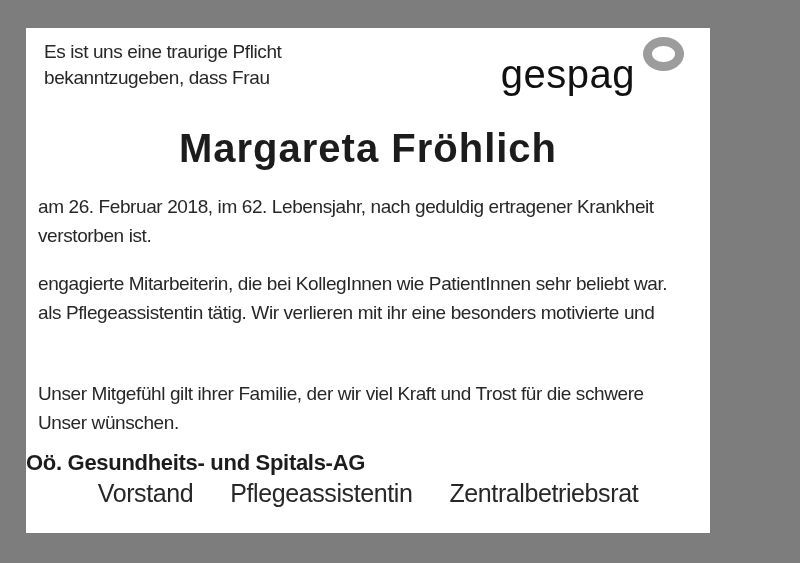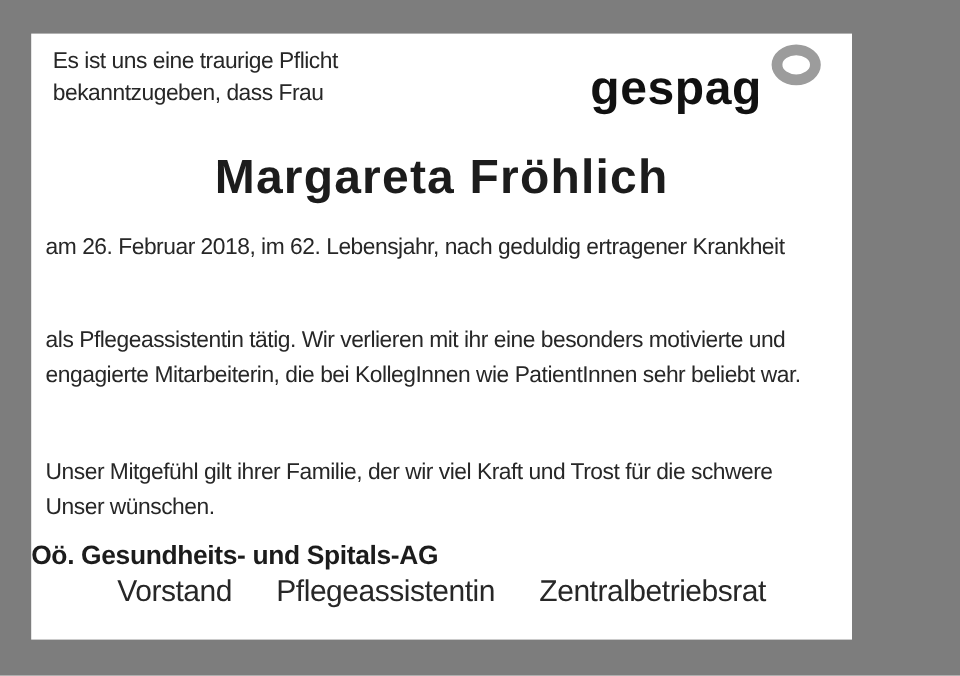--- a/index.html
+++ b/index.html
@@ -35,21 +35,20 @@
     white-space: nowrap;
   }
 
   .logo-text {
     position: absolute;
     top: 26px; right: 75px;
     font-size: 40px;
     line-height: 40px;
     letter-spacing: 0.5px;
     color: var(--color-logo_text);
-    font-weight: bold;
   }
   .ring {
     position: absolute;
     top: 9px; right: 26px;
     width: 41px; height: 34px;
     border: 9px solid var(--color-logo_ring);
     border-radius: 50%;
   }
 
   .title {
@@ -112,25 +111,26 @@
     <div>bekanntzugeben, dass Frau</div>
   </div>
 
   <div class="logo-text">gespag</div>
   <span class="ring"></span>
 
   <h1 class="title">Margareta Fröhlich</h1>
 
   <div class="para p1">
     <div>am 26. Februar 2018, im 62. Lebensjahr, nach geduldig ertragener Krankheit</div>
+    <div>verstorben ist.</div>
   </div>
 
   <div class="para p2">
+    <div>engagierte Mitarbeiterin, die bei KollegInnen wie PatientInnen sehr beliebt war.</div>
     <div>als Pflegeassistentin tätig. Wir verlieren mit ihr eine besonders motivierte und</div>
-    <div>engagierte Mitarbeiterin, die bei KollegInnen wie PatientInnen sehr beliebt war.</div>
   </div>
 
   <div class="para p3">
     <div>Unser Mitgefühl gilt ihrer Familie, der wir viel Kraft und Trost für die schwere</div>
     <div>Unser wünschen.</div>
   </div>
 
   <div class="org">Oö. Gesundheits- und Spitals-AG</div>
 
   <div class="roles">

